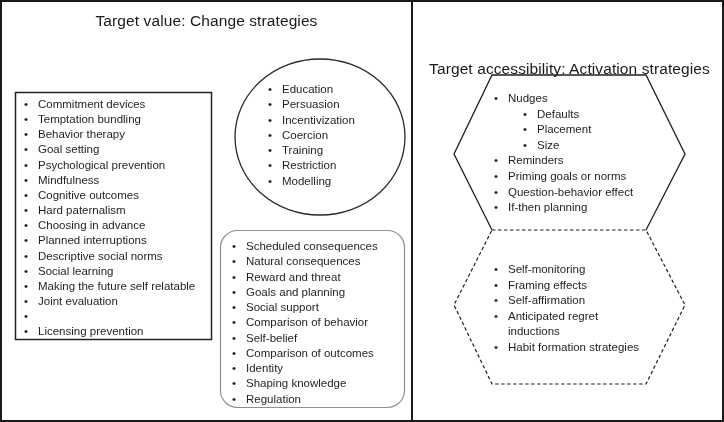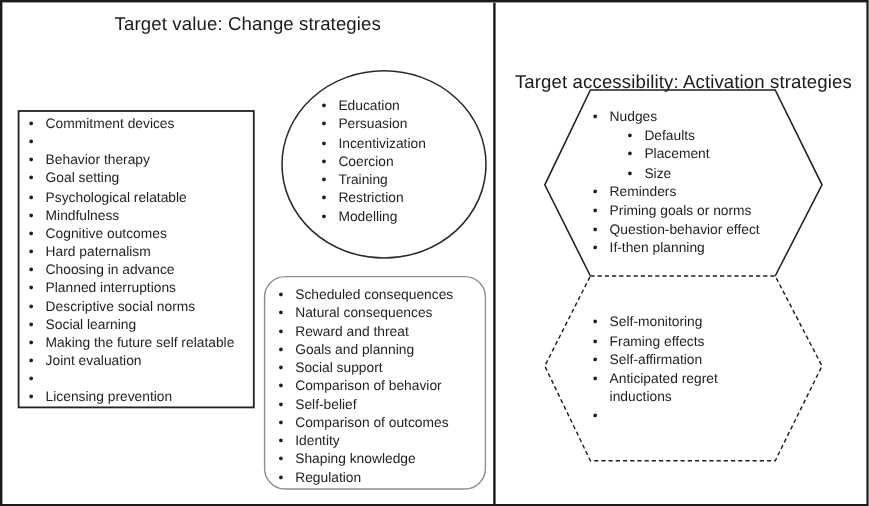--- a/index.html
+++ b/index.html
@@ -69,32 +69,33 @@
     <path d="M 490 228 L 644 228 L 683 303 L 644 382 L 490 382 L 452 303 Z" fill="none" stroke="#1f1f1f" stroke-width="1.2" stroke-dasharray="3.5 2.5"></path>
   </svg>
 
   <ul class="blist box-list">
     <li class="row">
         <span class="blt">•</span>
         <span class="txt">Commitment devices</span>
       </li>
     <li class="row">
         <span class="blt">•</span>
+        <span class="txt">Temptation bundling</span>
       </li>
     <li class="row">
         <span class="blt">•</span>
         <span class="txt">Behavior therapy</span>
       </li>
     <li class="row">
         <span class="blt">•</span>
         <span class="txt">Goal setting</span>
       </li>
     <li class="row">
         <span class="blt">•</span>
-        <span class="txt">Psychological relatable</span>
+        <span class="txt">Psychological prevention</span>
       </li>
     <li class="row">
         <span class="blt">•</span>
         <span class="txt">Mindfulness</span>
       </li>
     <li class="row">
         <span class="blt">•</span>
         <span class="txt">Cognitive outcomes</span>
       </li>
     <li class="row">
@@ -259,16 +260,17 @@
     <li class="row">
         <span class="blt">•</span>
         <span class="txt">Self-affirmation</span>
       </li>
     <li class="row">
         <span class="blt">•</span>
         <span class="txt">Anticipated regret inductions</span>
       </li>
     <li class="row">
         <span class="blt">•</span>
+        <span class="txt">Habit formation strategies</span>
       </li>
   </ul>
 
 </div>
 
 </body></html>

